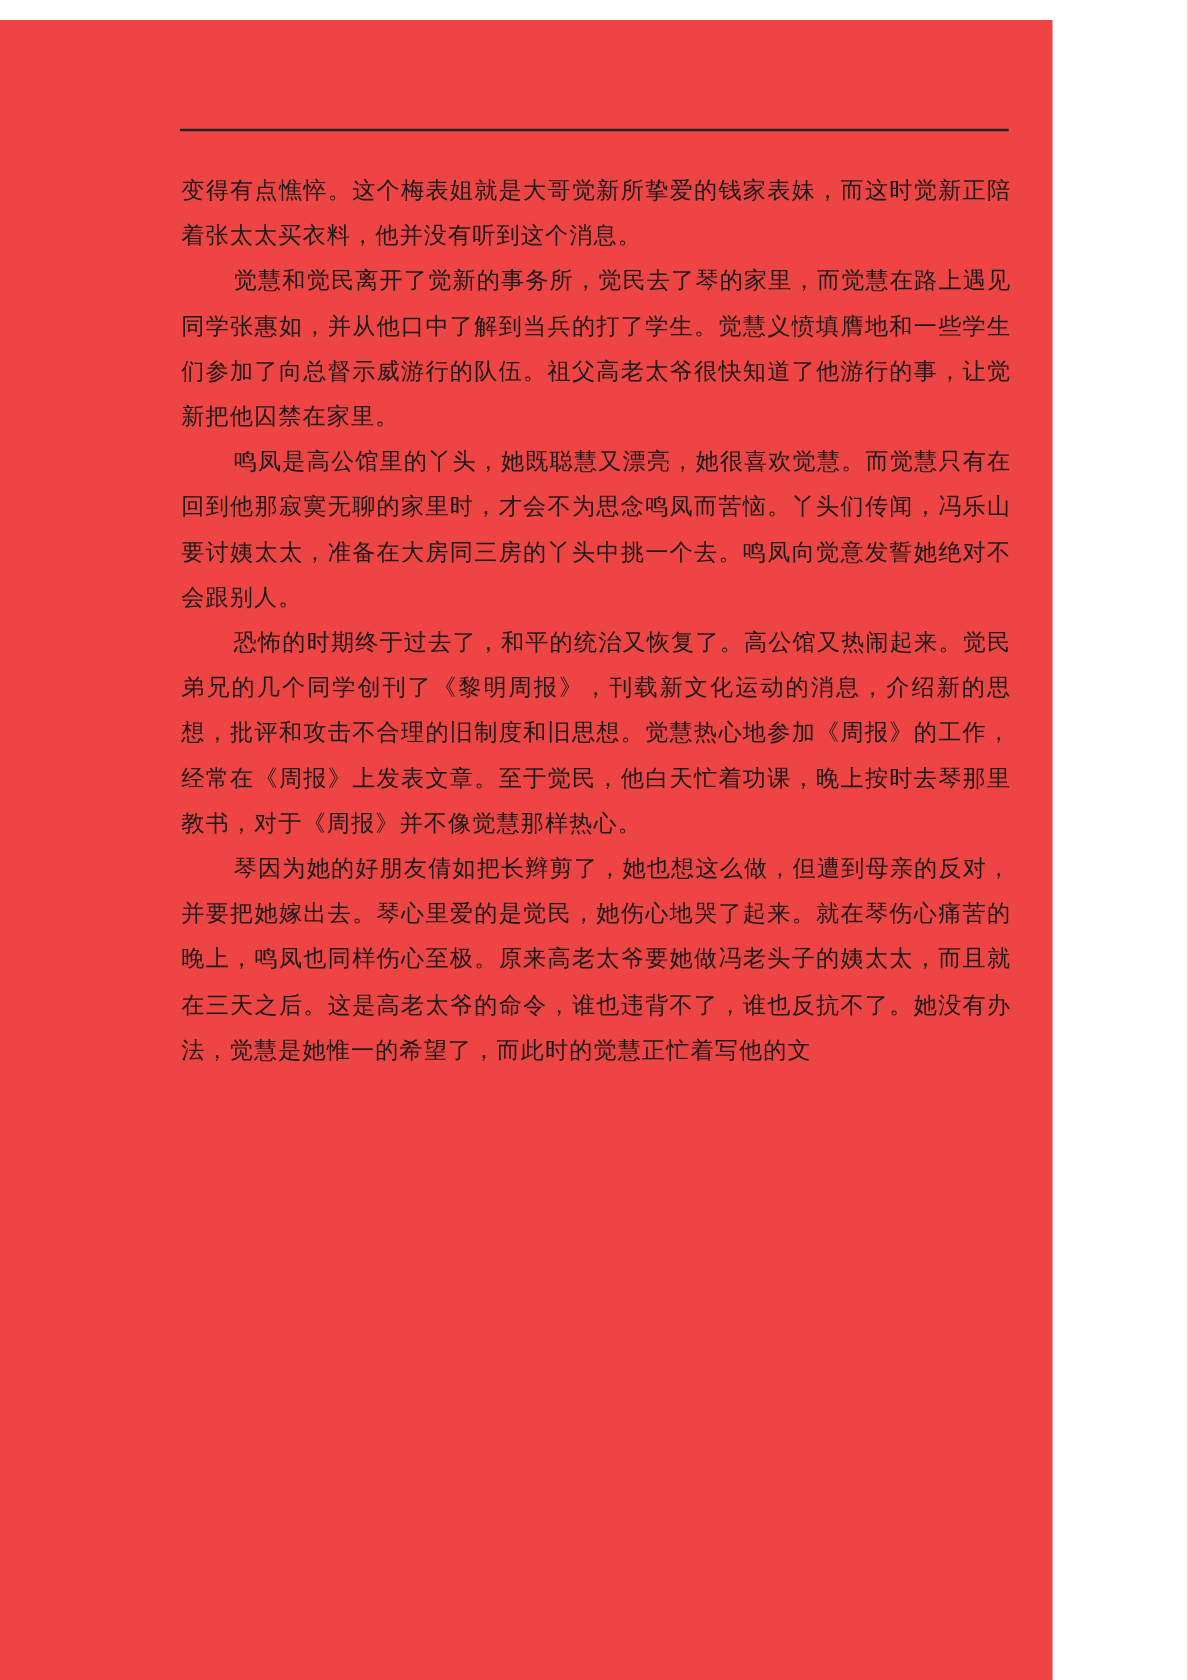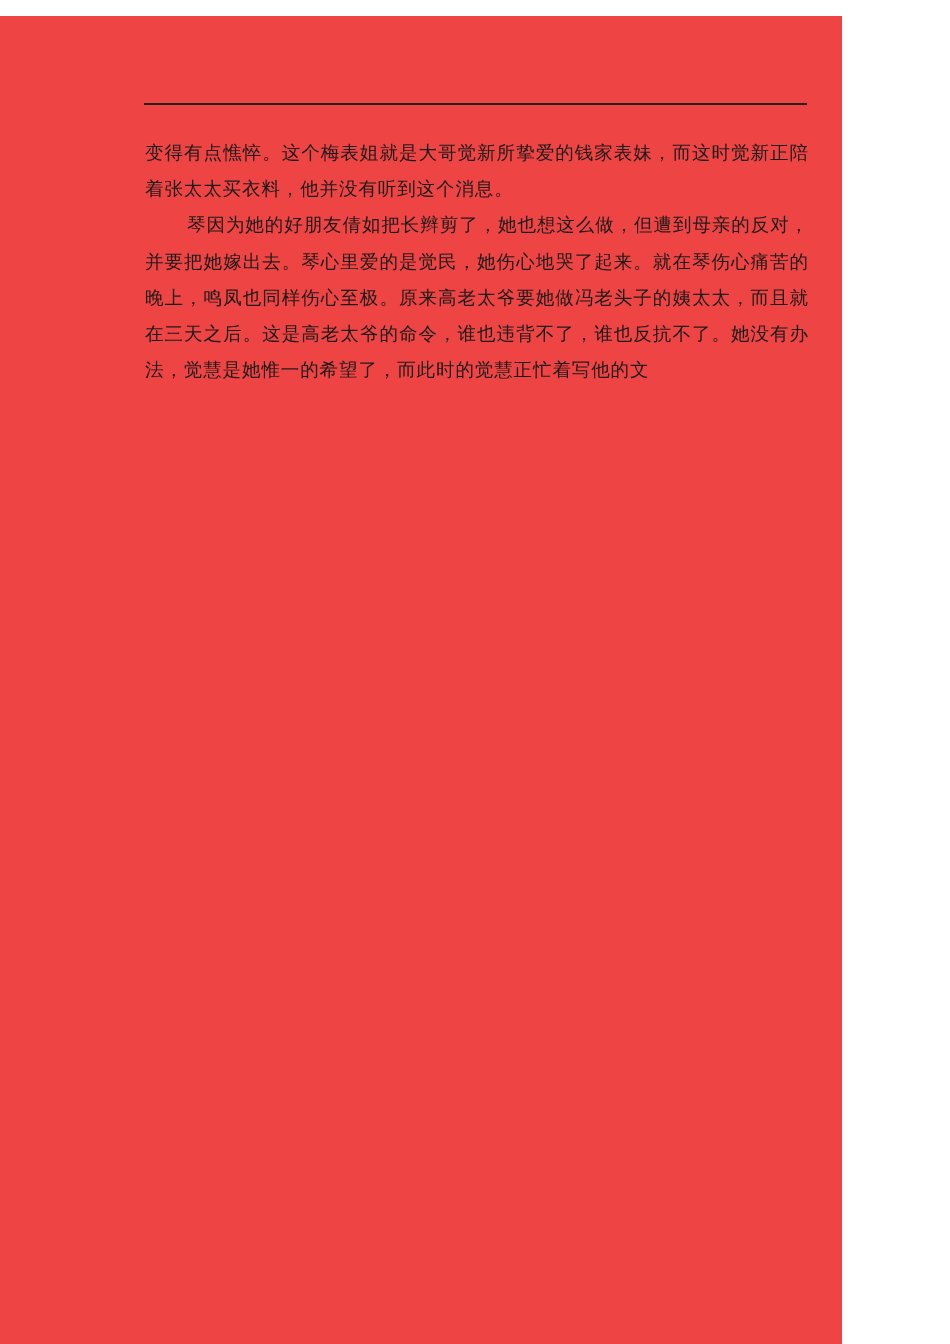--- a/index.html
+++ b/index.html
@@ -52,15 +52,18 @@
   }
 </style>
 </head>
 <body>
 
 <div class="page">
   <div class="header-rule"></div>
 
   <div class="body-text">
     <p class="para">变得有点憔悴。这个梅表姐就是大哥觉新所挚爱的钱家表妹，而这时觉新正陪着张太太买衣料，他并没有听到这个消息。</p>
+    <p class="para indent">觉慧和觉民离开了觉新的事务所，觉民去了琴的家里，而觉慧在路上遇见同学张惠如，并从他口中了解到当兵的打了学生。觉慧义愤填膺地和一些学生们参加了向总督示威游行的队伍。祖父高老太爷很快知道了他游行的事，让觉新把他囚禁在家里。</p>
+    <p class="para indent">鸣凤是高公馆里的丫头，她既聪慧又漂亮，她很喜欢觉慧。而觉慧只有在回到他那寂寞无聊的家里时，才会不为思念鸣凤而苦恼。丫头们传闻，冯乐山要讨姨太太，准备在大房同三房的丫头中挑一个去。鸣凤向觉意发誓她绝对不会跟别人。</p>
+    <p class="para indent">恐怖的时期终于过去了，和平的统治又恢复了。高公馆又热闹起来。觉民弟兄的几个同学创刊了《黎明周报》，刊载新文化运动的消息，介绍新的思想，批评和攻击不合理的旧制度和旧思想。觉慧热心地参加《周报》的工作，经常在《周报》上发表文章。至于觉民，他白天忙着功课，晚上按时去琴那里教书，对于《周报》并不像觉慧那样热心。</p>
     <p class="para indent">琴因为她的好朋友倩如把长辫剪了，她也想这么做，但遭到母亲的反对，并要把她嫁出去。琴心里爱的是觉民，她伤心地哭了起来。就在琴伤心痛苦的晚上，鸣凤也同样伤心至极。原来高老太爷要她做冯老头子的姨太太，而且就在三天之后。这是高老太爷的命令，谁也违背不了，谁也反抗不了。她没有办法，觉慧是她惟一的希望了，而此时的觉慧正忙着写他的文</p>
   </div>
 </div>
 
 </body></html>

